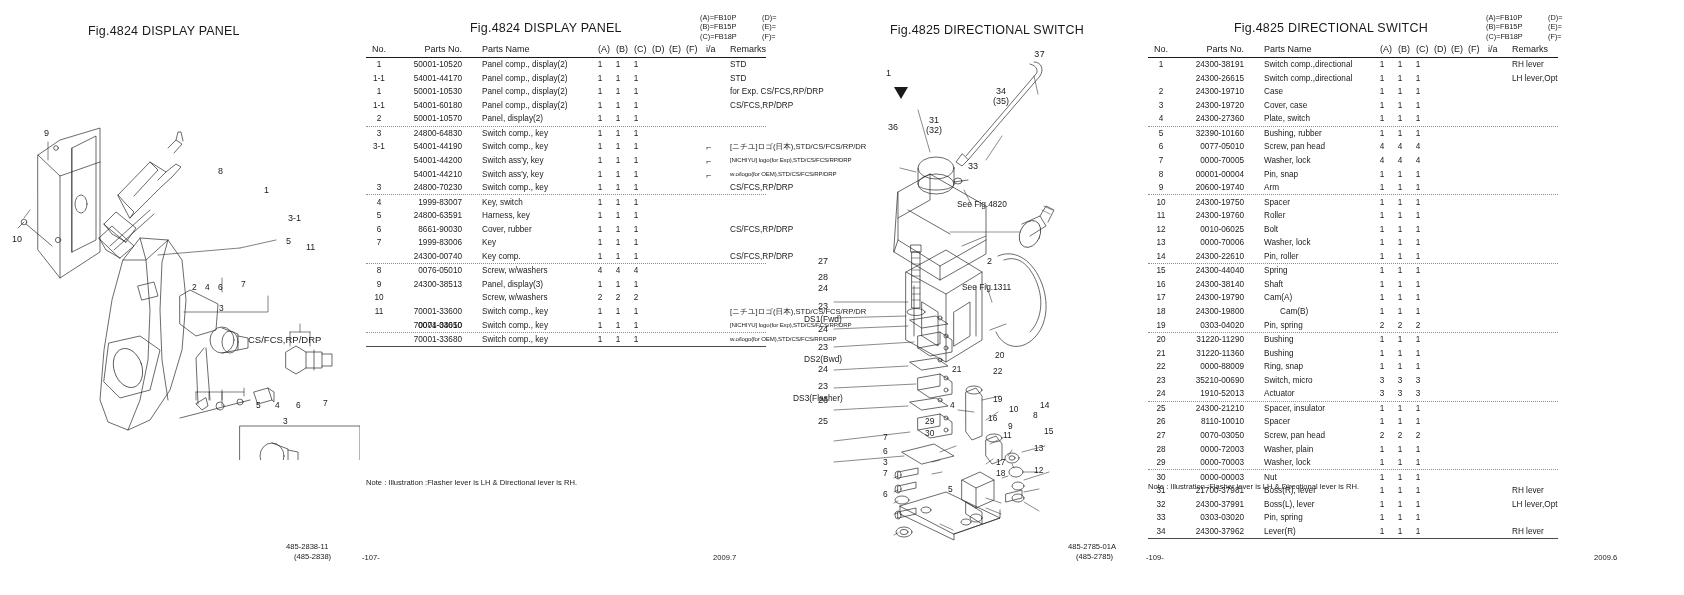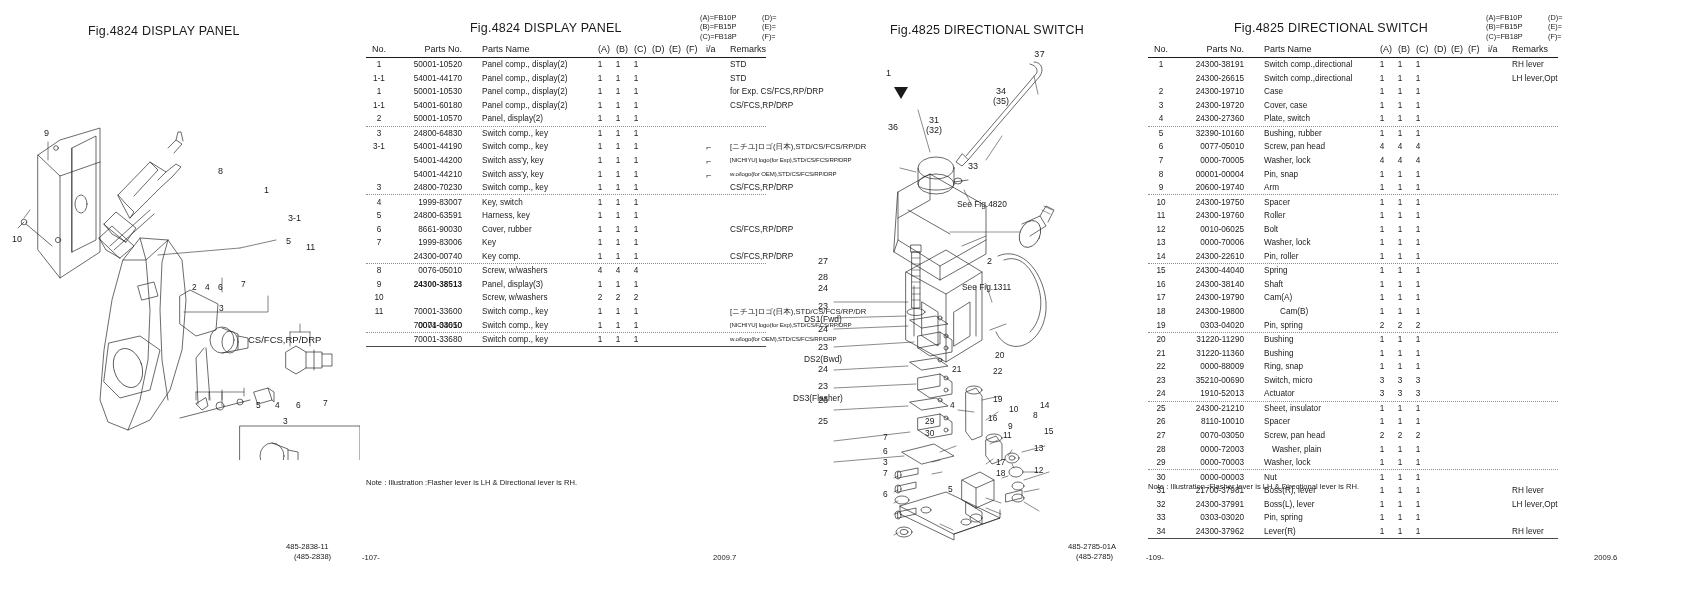--- a/index.html
+++ b/index.html
@@ -362,21 +362,21 @@
             <span class="c-pn" style="left: 26px;">0076-05010</span>
             <span class="c-pname" style="left: 116px;">Screw, w/washers</span>
             <span class="c-q" style="left: 228px;">4</span>
             <span class="c-q" style="left: 246px;">4</span>
             <span class="c-q" style="left: 264px;">4</span>
             <span class="c-ia" style="left: 336px;"></span>
             <span class="c-rem" style="left: 364px;"></span>
           </div>
           <div class="prow">
             <span class="c-no" style="left: 0px;">9</span>
-            <span class="c-pn" style="left: 26px; font-weight: bold;">24300-38513</span>
+            <span class="c-pn" style="left: 26px;">24300-38513</span>
             <span class="c-pname" style="left: 116px;">Panel, display(3)</span>
             <span class="c-q" style="left: 228px;">1</span>
             <span class="c-q" style="left: 246px;">1</span>
             <span class="c-q" style="left: 264px;">1</span>
             <span class="c-ia" style="left: 336px;"></span>
             <span class="c-rem" style="left: 364px;"></span>
           </div>
           <div class="prow">
             <span class="c-no" style="left: 0px;">10</span>
             <span class="c-pn" style="left: 26px; margin-top: 28px;">0074-04010</span>
@@ -930,21 +930,21 @@
             <span class="c-pname" style="left: 116px;">Actuator</span>
             <span class="c-q" style="left: 228px;">3</span>
             <span class="c-q" style="left: 246px;">3</span>
             <span class="c-q" style="left: 264px;">3</span>
             <span class="c-ia" style="left: 336px;"></span>
             <span class="c-rem" style="left: 364px;"></span>
           </div>
           <div class="prow">
             <span class="c-no" style="left: 0px;">25</span>
             <span class="c-pn" style="left: 26px;">24300-21210</span>
-            <span class="c-pname" style="left: 116px;">Sheet, insulator</span>
+            <span class="c-pname" style="left: 116px;">Spacer, insulator</span>
             <span class="c-q" style="left: 228px;">1</span>
             <span class="c-q" style="left: 246px;">1</span>
             <span class="c-q" style="left: 264px;">1</span>
             <span class="c-ia" style="left: 336px;"></span>
             <span class="c-rem" style="left: 364px;"></span>
           </div>
           <div class="prow">
             <span class="c-no" style="left: 0px;">26</span>
             <span class="c-pn" style="left: 26px;">8110-10010</span>
             <span class="c-pname" style="left: 116px;">Spacer</span>
@@ -960,21 +960,21 @@
             <span class="c-pname" style="left: 116px;">Screw, pan head</span>
             <span class="c-q" style="left: 228px;">2</span>
             <span class="c-q" style="left: 246px;">2</span>
             <span class="c-q" style="left: 264px;">2</span>
             <span class="c-ia" style="left: 336px;"></span>
             <span class="c-rem" style="left: 364px;"></span>
           </div>
           <div class="prow">
             <span class="c-no" style="left: 0px;">28</span>
             <span class="c-pn" style="left: 26px;">0000-72003</span>
-            <span class="c-pname" style="left: 116px; margin-left: 8px;">Washer, plain</span>
+            <span class="c-pname" style="left: 116px;">Washer, plain</span>
             <span class="c-q" style="left: 228px;">1</span>
             <span class="c-q" style="left: 246px;">1</span>
             <span class="c-q" style="left: 264px;">1</span>
             <span class="c-ia" style="left: 336px;"></span>
             <span class="c-rem" style="left: 364px;"></span>
           </div>
           <div class="prow sep">
             <span class="c-no" style="left: 0px;">29</span>
             <span class="c-pn" style="left: 26px;">0000-70003</span>
             <span class="c-pname" style="left: 116px;">Washer, lock</span>

